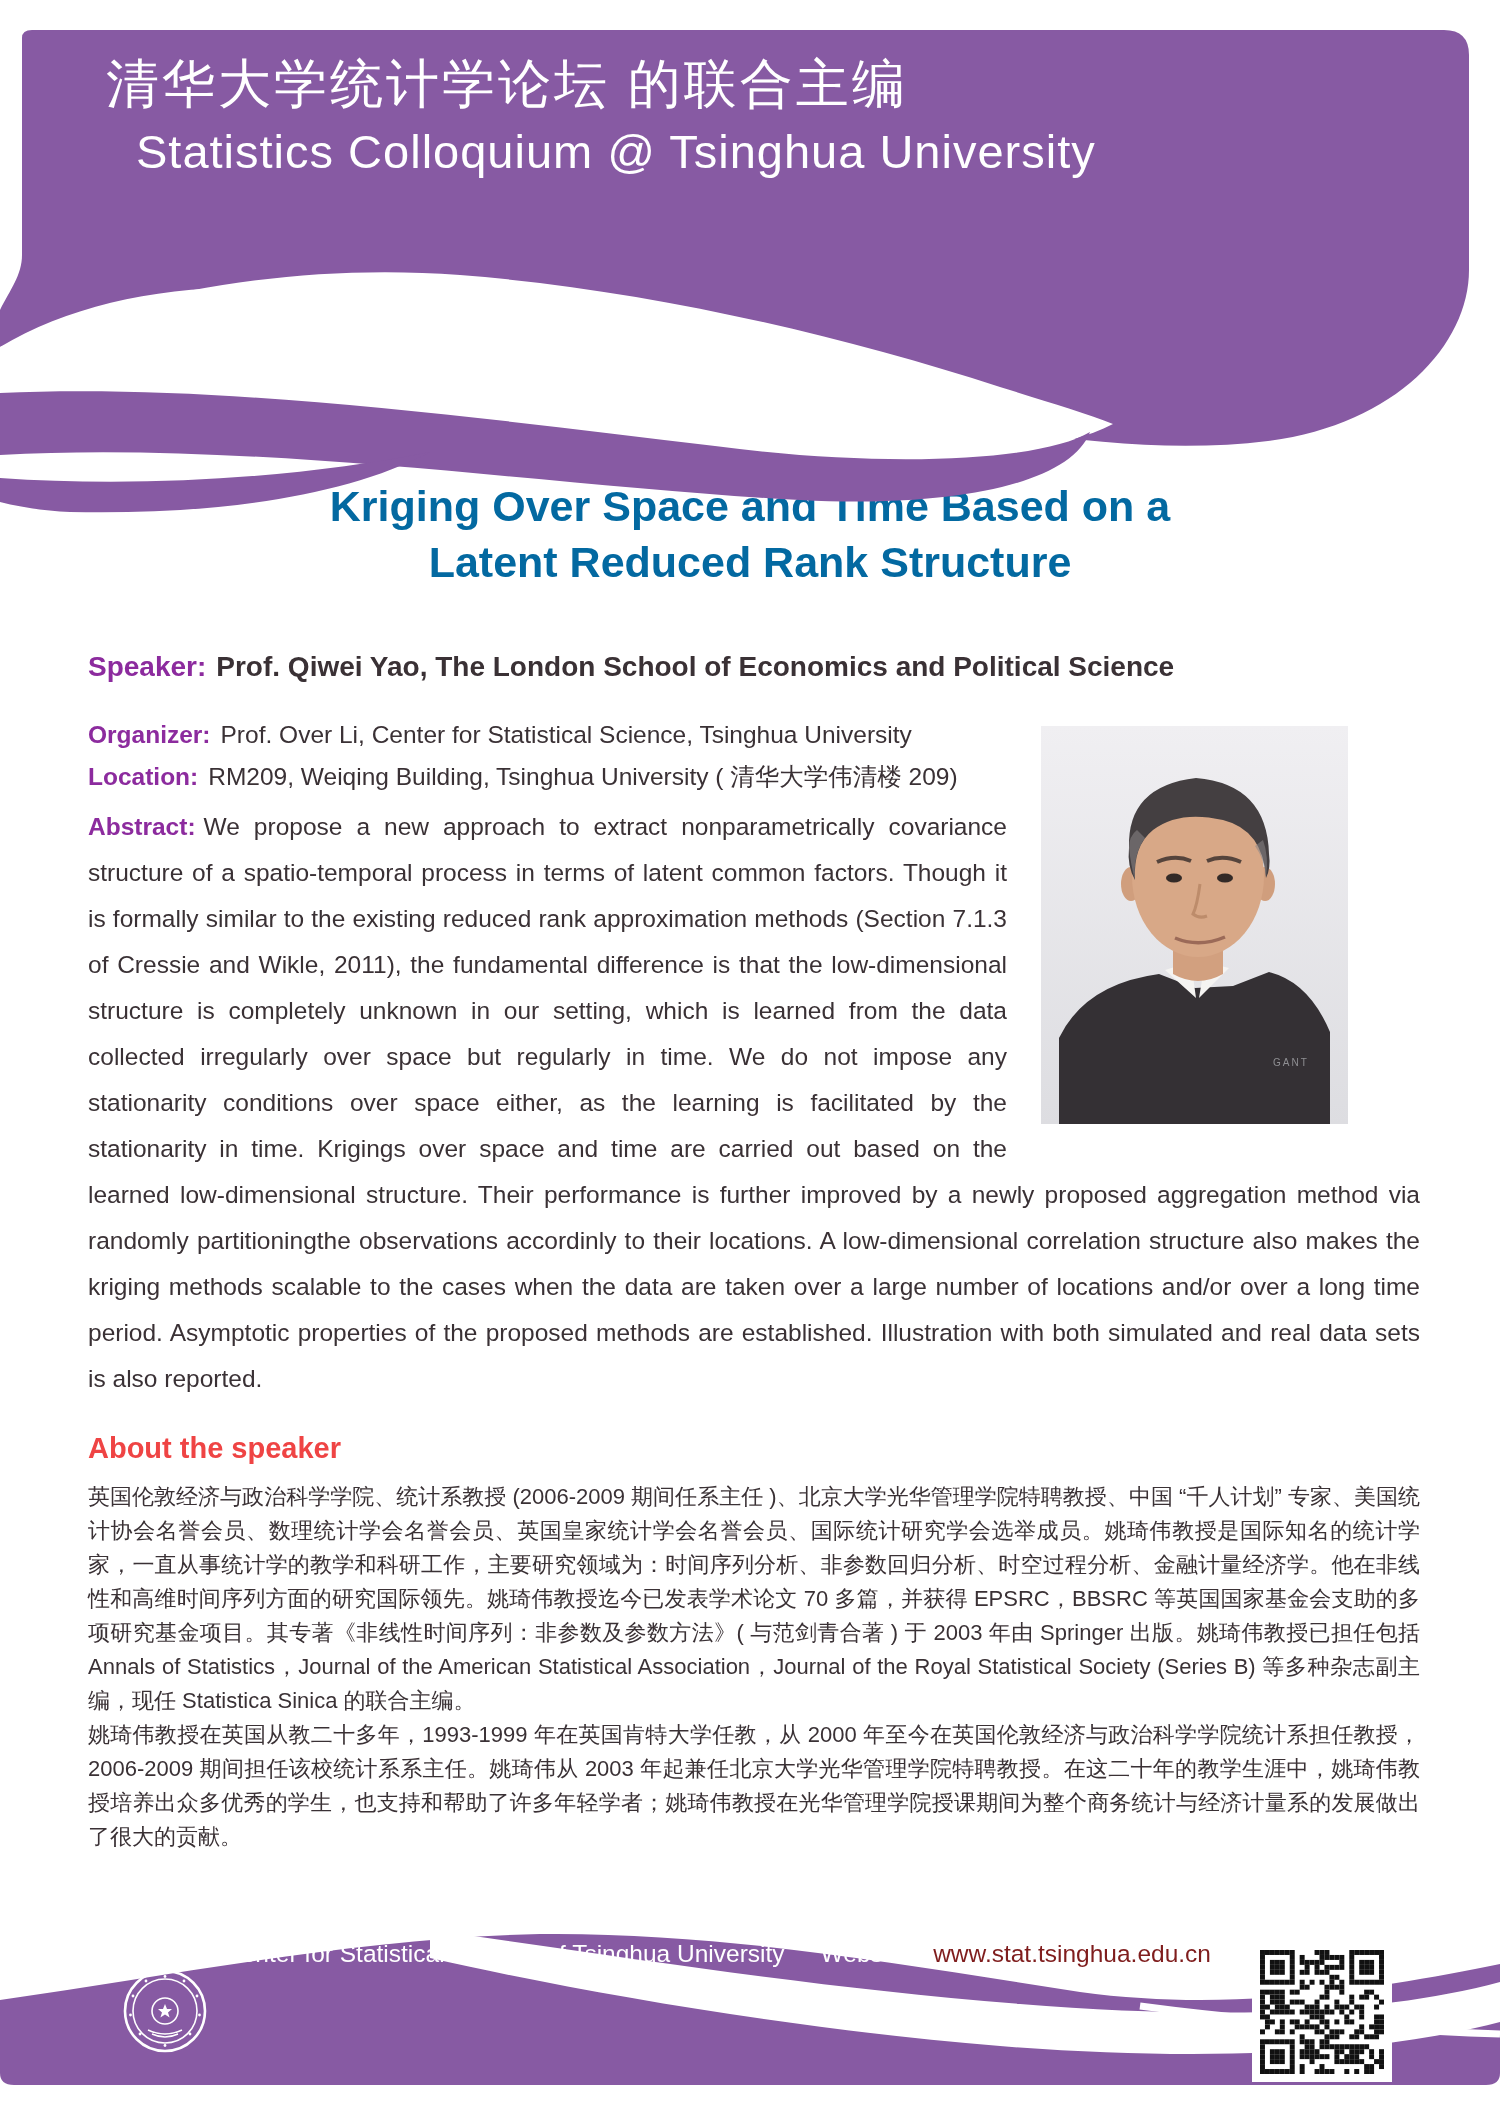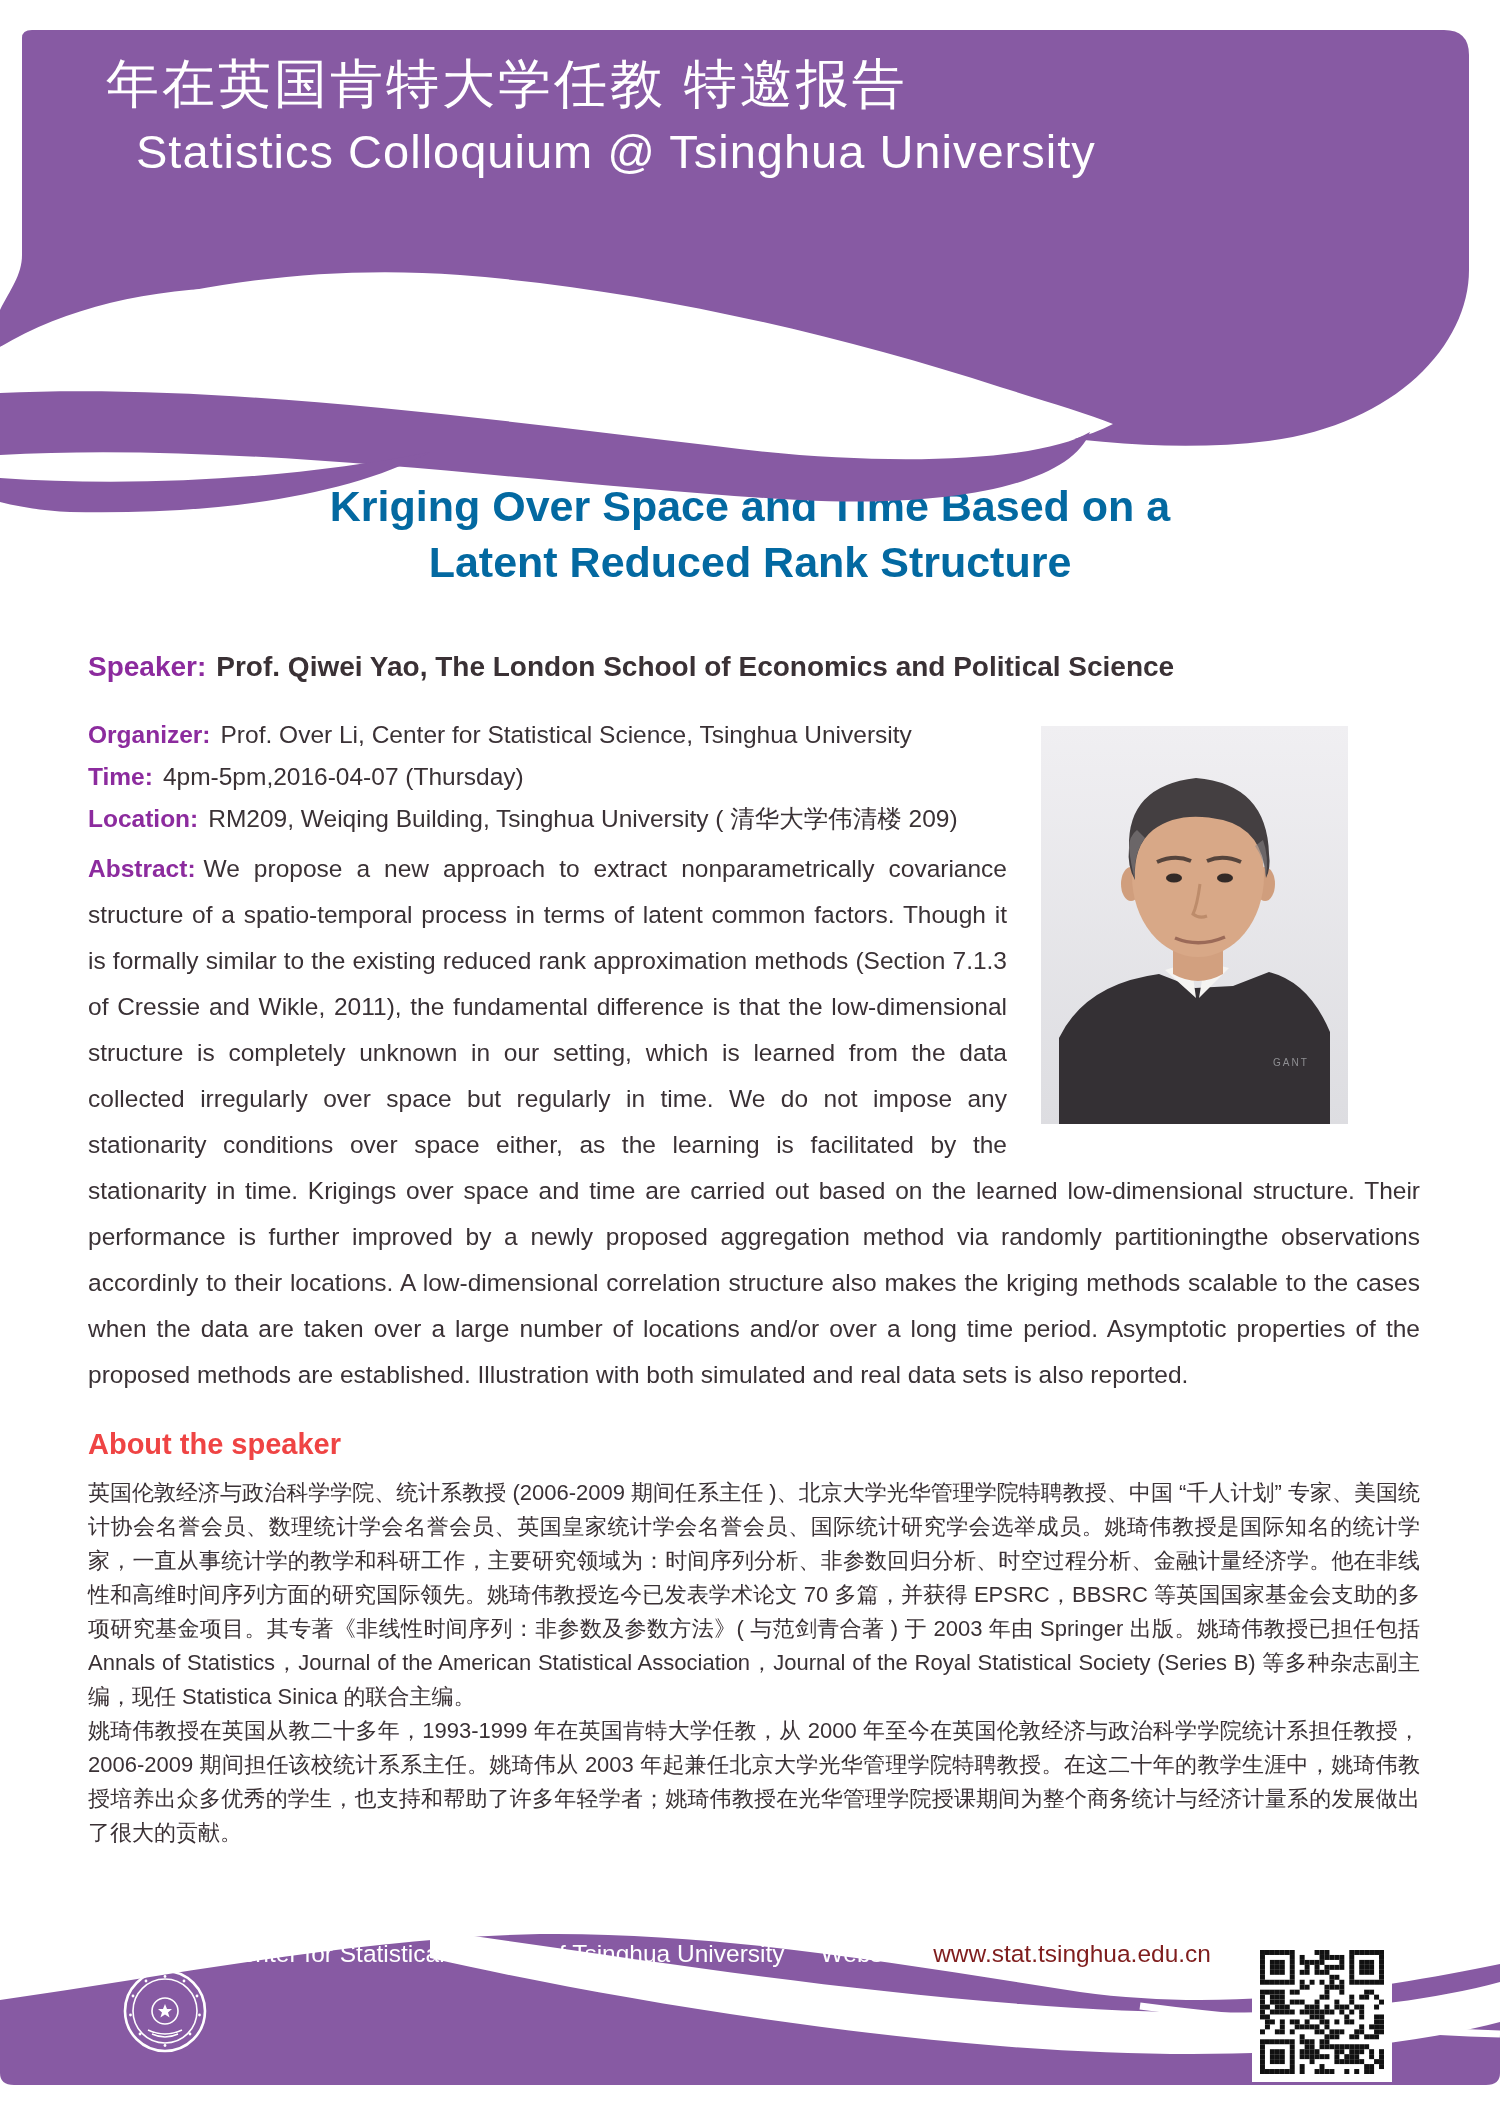--- a/index.html
+++ b/index.html
@@ -82,21 +82,21 @@
       C570 488 250 440 0 455 Z"></path>
 
     <path fill="#875AA3" d="
       M0 478
       C140 488 300 478 430 452
       C340 500 200 515 70 512
       C45 511 20 507 0 502 Z"></path>
   </svg>
 
   <div class="hdr-text">
-    <div class="hdr-zh">年在英国肯特大学任教  特邀报告</div>
+    <div class="hdr-zh">清华大学统计学论坛  的联合主编</div>
     <div class="hdr-en">Statistics Colloquium @ Tsinghua University</div>
   </div>
 
   <div class="hdr-spacer"></div>
 
   <div class="talk-title">
     <div>Kriging Over Space and Time Based on a</div>
     <div>Latent Reduced Rank Structure</div>
   </div>
 
@@ -144,23 +144,20 @@
         <ellipse cx="184" cy="152" rx="8" ry="4.5" fill="#332a27"></ellipse>
 
         <path stroke="#bd8c6b" stroke-width="3" fill="none" d="M159 158 Q156 180 152 188 Q158 193 166 190"></path>
         <path stroke="#9b6a58" stroke-width="3.5" fill="none" d="M134 212 Q158 222 184 211"></path>
 
         <text x="232" y="340" font-size="10" letter-spacing="2" fill="#8f8f93" font-family="Liberation Sans, DejaVu Sans, sans-serif">GANT</text>
       </svg>
 
       <p class="meta-row" style="margin:0;">
         <span class="lbl">Organizer:</span><span>Prof. Over Li, Center for Statistical Science, Tsinghua University</span>
-      </p>
-      <p class="meta-row" style="margin:0;">
-        <span class="lbl">Time:</span><span>4pm-5pm,2016-04-07 (Thursday)</span>
       </p>
       <p class="meta-row" style="margin:0;">
         <span class="lbl">Location:</span><span>RM209, Weiqing Building, Tsinghua University ( 清华大学伟清楼 209)</span>
       </p>
 
       <p class="abstract">
         <span class="lbl">Abstract:</span><span>We propose a new approach to extract nonparametrically covariance structure of a spatio-temporal process in terms of latent common factors. Though it is formally similar to the existing reduced rank approximation methods (Section 7.1.3 of Cressie and Wikle, 2011), the fundamental difference is that the low-dimensional structure is completely unknown in our setting, which is learned from the data collected irregularly over space but regularly in time. We do not impose any stationarity conditions over space either, as the learning is facilitated by the stationarity in time. Krigings over space and time are carried out based on the learned low-dimensional structure. Their performance is further improved by a newly proposed aggregation method via randomly partitioningthe observations accordinly to their locations.  A low-dimensional correlation structure also makes the kriging methods scalable to the cases when the data are taken over a large number of locations and/or over a long time period.  Asymptotic properties of the proposed methods are established.  Illustration with both simulated and real data sets is also reported.</span>
       </p>
 
     </div>

